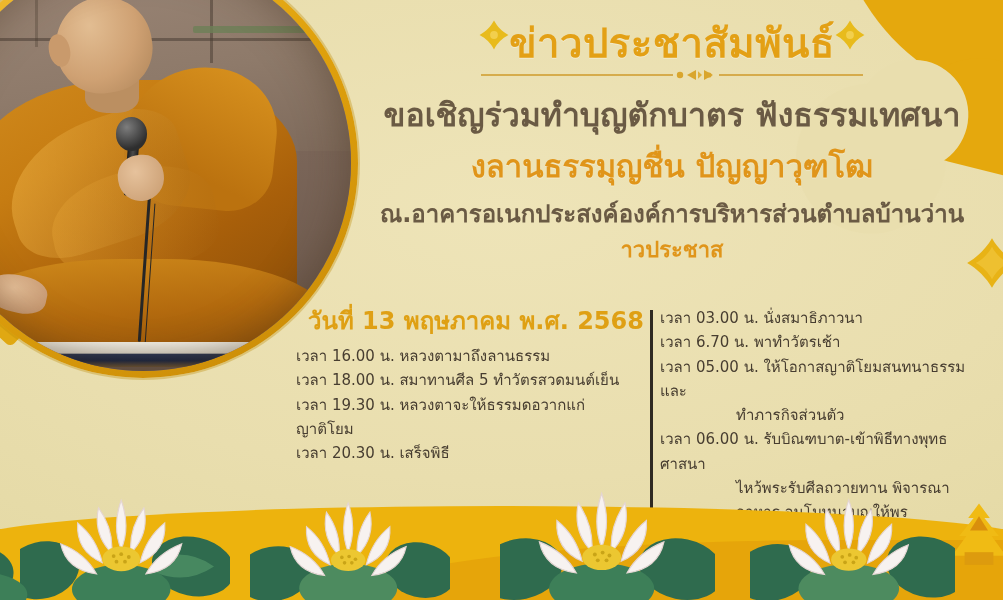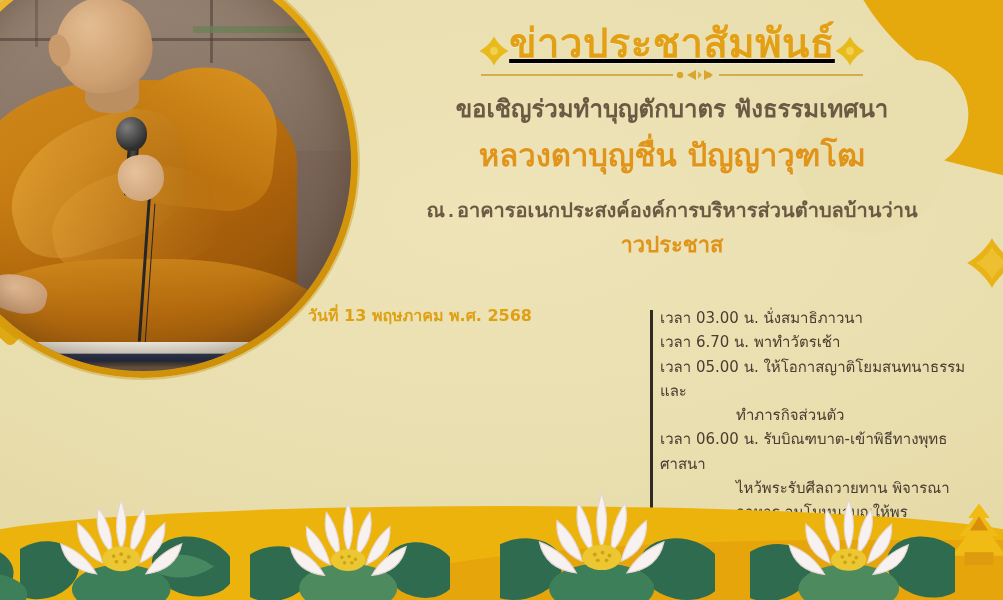--- a/index.html
+++ b/index.html
@@ -166,23 +166,22 @@
   .header {
     position: absolute;
     left: 352px;
     top: 20px;
     width: 640px;
     text-align: center;
   }
 
   .title-row {
     display: flex;
-    align-items: flex-end;
+    align-items: flex-start;
     justify-content: center;
-    text-decoration: underline;
   }
   .title-text {
     font-size: 40px;
     font-weight: bold;
     color: #e3a015;
     letter-spacing: .5px;
     text-shadow: 0 1px 0 rgba(255,255,255,.35);
     line-height: 1.15;
   }
   .floret { width: 30px; height: 30px; flex: 0 0 auto; }
@@ -194,41 +193,40 @@
   }
 
   .org-line {
     font-size: 21px;
     font-weight: bold;
     color: #6a5a44;
     margin-top: 2px;
     line-height: 1.45;
   }
   .invite-line {
-    font-size: 24px;
+    font-size: 32px;
     font-weight: bold;
     color: #6a5a44;
     margin-top: 12px;
     line-height: 1.4;
   }
   .monk-name {
     font-size: 31px;
     font-weight: bold;
     color: #e0951a;
     margin-top: 8px;
     line-height: 1.35;
     text-shadow: 0 1px 0 rgba(255,255,255,.3);
   }
   .venue-line {
-    font-size: 20px;
+    font-size: 24px;
     font-weight: bold;
     color: #6a5a44;
-    margin-top: 22px;
+    margin-top: 10px;
     line-height: 1.4;
-    font-family: Liberation Mono, monospace;
   }
   .schedule-word {
     font-size: 22px;
     font-weight: bold;
     color: #e0951a;
     margin-top: 4px;
     line-height: 1.4;
   }
 
   
@@ -249,21 +247,21 @@
   .col-divider {
     position: absolute;
     left: 354px;
     top: 4px;
     width: 3px;
     height: 208px;
     background: #2f2a22;
   }
 
   .day-head {
-    font-size: 16px;
+    font-size: 24px;
     font-weight: bold;
     color: #dfa014;
     margin-bottom: 7px;
     line-height: 1.3;
     white-space: nowrap;
   }
   .col-left .day-head { padding-left: 12px; }
 
   .item {
     font-size: 15px;
@@ -369,29 +367,35 @@
         <line x1="242" y1="7" x2="386" y2="7" stroke="#cf9a2a" stroke-width="1.6"></line>
         <circle cx="203" cy="7" r="3.2" fill="#d9a62e"></circle>
         <path d="M210 7 L219 2 L219 12 Z" fill="#d9a62e"></path>
         <path d="M236 7 L227 2 L227 12 Z" fill="#d9a62e"></path>
         <circle cx="232" cy="7" r="2.6" fill="#d9a62e"></circle>
         <path d="M221 3.2 L225 7 L221 10.8 Z" fill="#e0b03a"></path>
       </svg>
     </div>
 
     <div class="invite-line">ขอเชิญร่วมทำบุญตักบาตร ฟังธรรมเทศนา</div>
-    <div class="monk-name">หลวงตาบุญชื่น ปัญญาวุฑโฒ</div>
+    <div class="monk-name">งลานธรรมุญชื่น ปัญญาวุฑโฒ</div>
     <div class="venue-line">ณ.อาคารอเนกประสงค์องค์การบริหารส่วนตำบลบ้านว่าน</div>
     <div class="schedule-word">าวประชาส</div>
   </div>
 
   <div class="schedule">
 
     <div class="col col-left">
       <div class="day-head">วันที่ 13 พฤษภาคม พ.ศ. 2568</div>
+      <div>
+          <div class="item"><span>เวลา 16.00 น. หลวงตามาถึงลานธรรม</span></div>
+          <div class="item"><span>เวลา 18.00 น. สมาทานศีล 5 ทำวัตรสวดมนต์เย็น</span></div>
+          <div class="item"><span>เวลา 19.30 น. หลวงตาจะให้ธรรมดอวากแก่ญาติโยม</span></div>
+          <div class="item"><span>เวลา 20.30 น. เสร็จพิธี</span></div>
+        </div>
     </div>
 
     <div class="col-divider"></div>
 
     <div class="col col-right">
       <div>
           <div class="item"><span>เวลา 03.00 น. นั่งสมาธิภาวนา</span></div>
           <div class="item"><span>เวลา 6.70 น. พาทำวัตรเช้า</span></div>
           <div class="item"><span>เวลา 05.00 น. ให้โอกาสญาติโยมสนทนาธรรมและ</span><span class="cont">ทำภารกิจส่วนตัว</span></div>
           <div class="item"><span>เวลา 06.00 น. รับบิณฑบาต-เข้าพิธีทางพุทธศาสนา</span><span class="cont">ไหว้พระรับศีลถวายทาน พิจารณา

